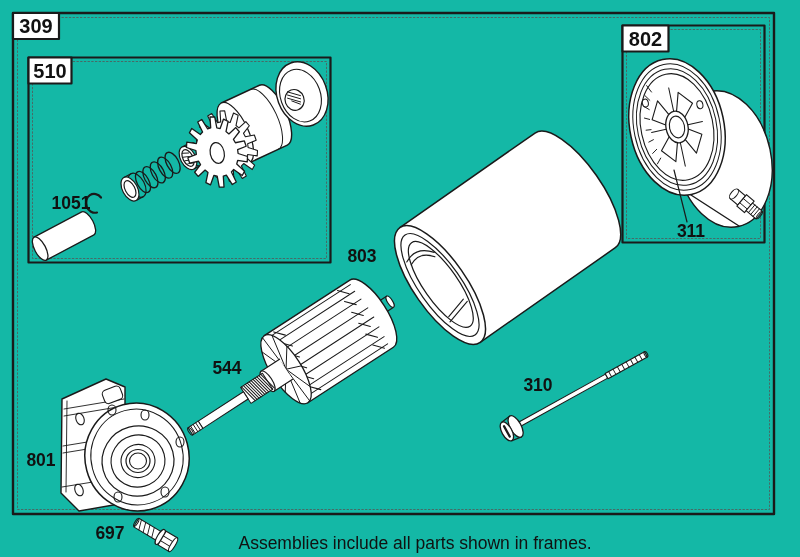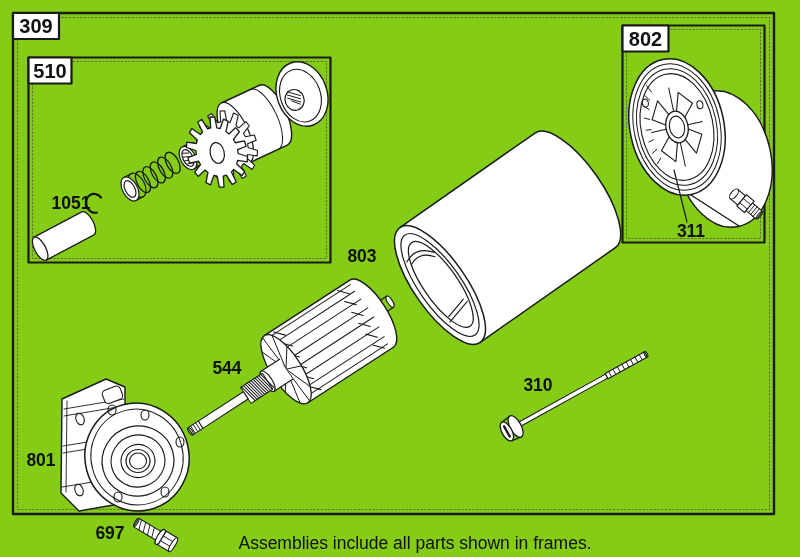--- a/index.html
+++ b/index.html
@@ -1,17 +1,17 @@
 <!DOCTYPE html>
 <html><head>
 <meta charset="utf-8">
 <style>
   html,body{margin:0;padding:0;background:#e8e8e8;}
   .page{
-    width:800px;height:557px;background:#84cc16;position:relative;
+    width:800px;height:557px;background:#14b8a6;position:relative;
     font-family:"Liberation Sans",sans-serif;overflow:hidden;
   }
   svg{position:absolute;left:0;top:0;}
   .boxlabel{font-weight:bold;font-size:20px;text-anchor:middle;fill:#111;}
   .plabel{font-weight:bold;font-size:17.5px;text-anchor:middle;fill:#111;}
   .caption{font-size:17.5px;text-anchor:middle;fill:#111;}
 </style>
 </head>
 <body>
 

